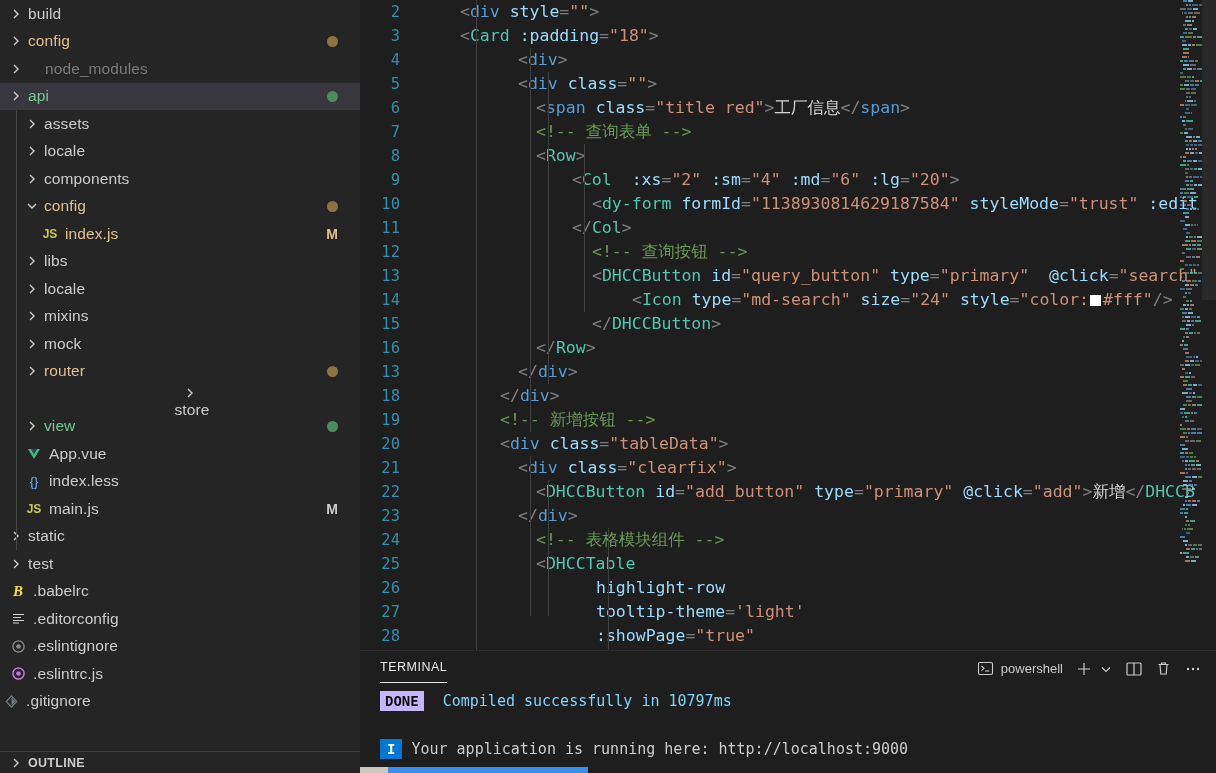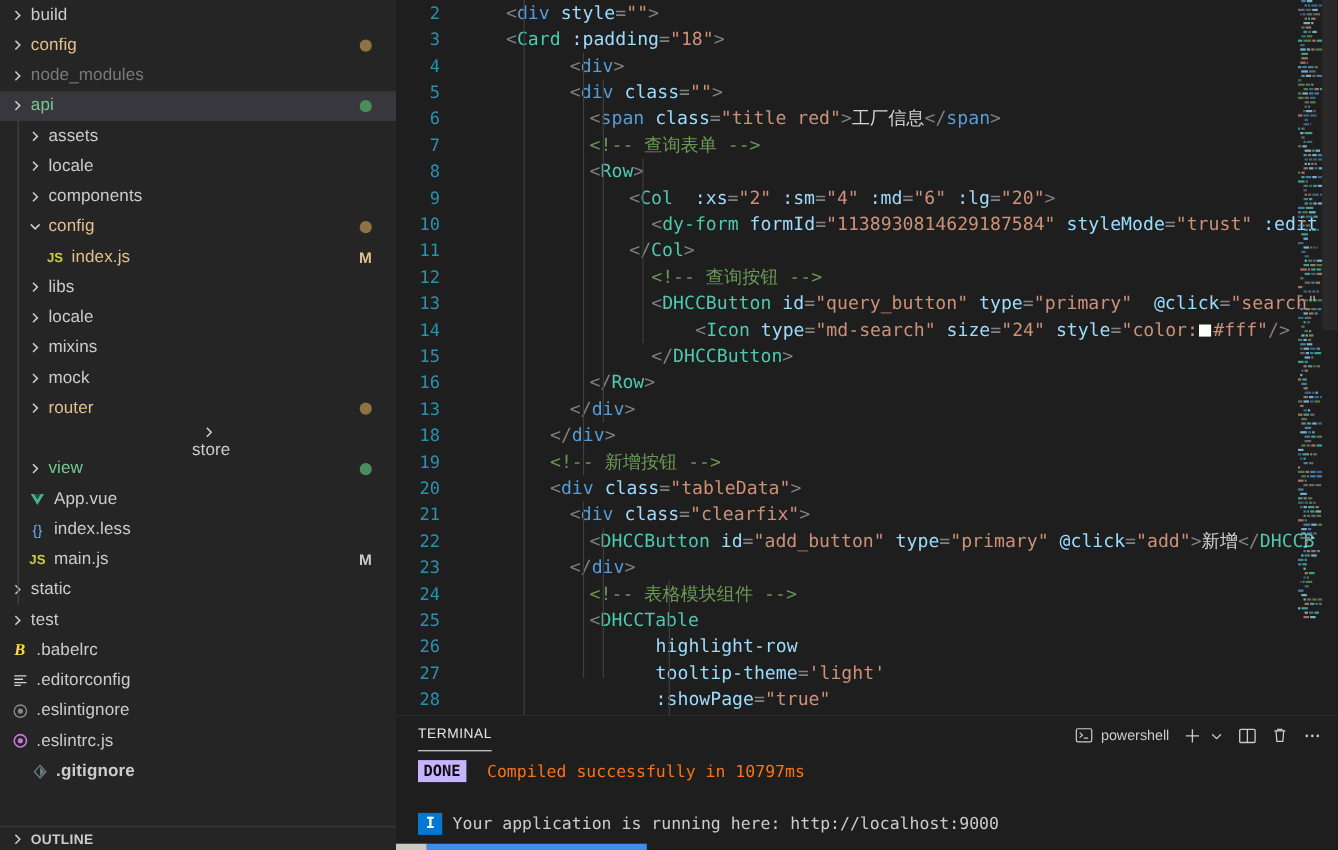--- a/index.html
+++ b/index.html
@@ -209,21 +209,21 @@
           </span>
           <span class="fname" style="color: rgb(226, 192, 141);">config</span>
           <span class="dot" style="background: rgb(140, 115, 65);"></span>
         </div>
         <div class="row" style="padding-left: 8px;">
           <span class="twisty">
             <svg width="16" height="16" viewBox="0 0 16 16">
               <path d="M6 4l4 4-4 4" fill="none" stroke="#cccccc" stroke-width="1.4"></path>
             </svg>
           </span>
-          <span class="fname" style="color: rgb(122, 122, 122);">node_modules</span>
+          <span class="fname" style="color: rgb(122, 122, 122); margin-left: 17px;">node_modules</span>
         </div>
         <div class="row selected" style="padding-left: 8px;">
           <span class="twisty">
             <svg width="16" height="16" viewBox="0 0 16 16">
               <path d="M6 4l4 4-4 4" fill="none" stroke="#cccccc" stroke-width="1.4"></path>
             </svg>
           </span>
           <span class="fname" style="color: rgb(115, 201, 145);">api</span>
           <span class="dot" style="background: rgb(74, 140, 92);"></span>
         </div>
@@ -380,21 +380,21 @@
         </div>
         <div class="row" style="padding-left: 8px;">
           <span class="ficon">
             <svg width="15" height="15" viewBox="0 0 15 15">
               <circle cx="7.5" cy="7.5" r="5.6" fill="none" stroke="#c678dd" stroke-width="1.5"></circle>
               <circle cx="7.5" cy="7.5" r="2.3" fill="#c678dd"></circle>
             </svg>
           </span>
           <span class="fname" style="color: rgb(204, 204, 204);">.eslintrc.js</span>
         </div>
-        <div class="row" style="padding-left: 26px; font-weight: bold;">
+        <div class="row" style="padding-left: 1px;">
           <span class="ficon">
             <svg width="15" height="15" viewBox="0 0 15 15">
               <path d="M7.5 1.8l5.2 5.7-5.2 5.7-5.2-5.7z" fill="none" stroke="#6d8086" stroke-width="1.2"></path>
               <path d="M7.5 3.4v8.2l3.8-4.1z" fill="#6d8086"></path>
             </svg>
           </span>
           <span class="fname" style="color: rgb(204, 204, 204);">.gitignore</span>
         </div>
         <div class="guide" style="left: 16px; top: 110px; height: 440px; bottom: auto;"></div>
       </div>
@@ -1150,21 +1150,21 @@
               <circle cx="4" cy="9" r="1.2" fill="#cccccc"></circle>
                 <circle cx="9" cy="9" r="1.2" fill="#cccccc"></circle>
                 <circle cx="14" cy="9" r="1.2" fill="#cccccc"></circle>
             </svg>
           </span>
         </div>
       </div>
       <div class="term-body" id="termbody">
           <div class="tline">
             <span class="tag-done">DONE</span>
-            <span style="color: #f97316;">Compiled successfully in 10797ms</span>
+            <span style="color: #7dd3fc;">Compiled successfully in 10797ms</span>
           </div>
           <div class="tline">
             <span style="color: rgb(204, 204, 204);"></span>
           </div>
           <div class="tline">
             <span class="tag-i">I</span>
             <span style="color: rgb(204, 204, 204);">Your application is running here: http://localhost:9000</span>
           </div>
         </div>
       <div class="bottom-strip">

